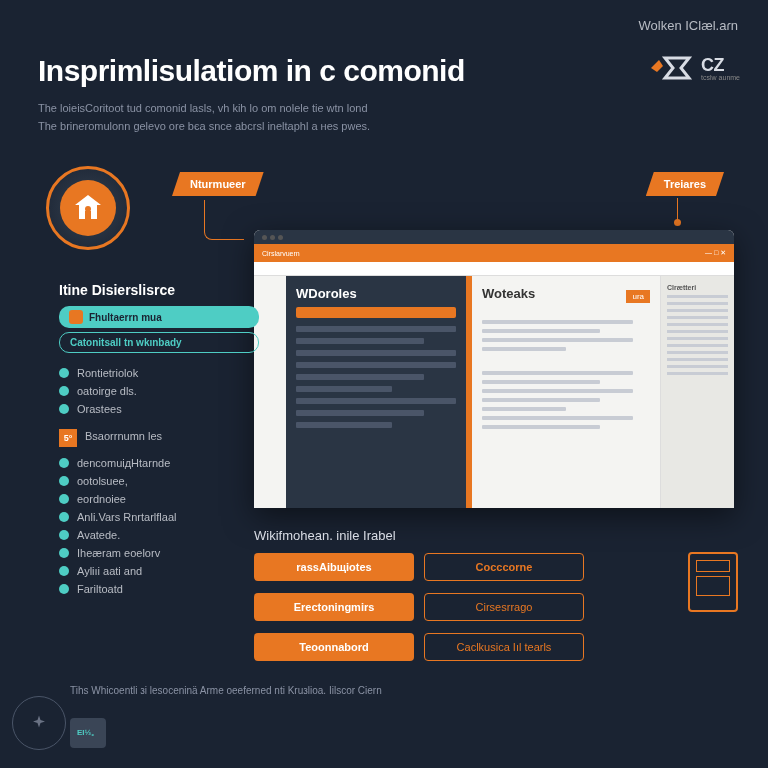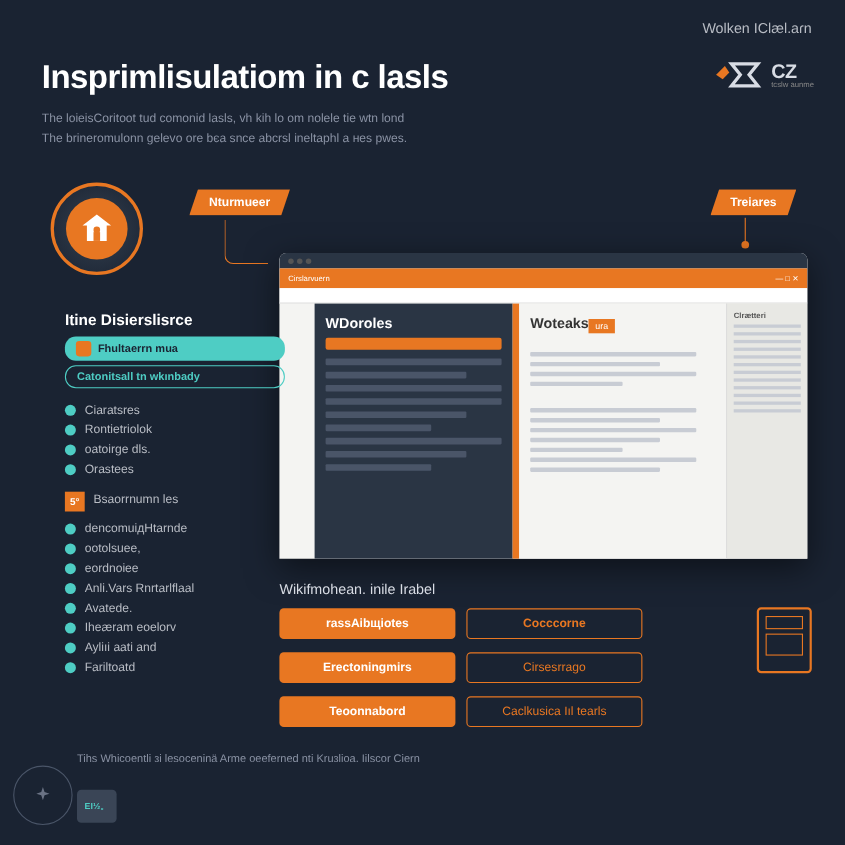--- a/index.html
+++ b/index.html
@@ -164,21 +164,21 @@
         <path d="M6 16 L14 8 L18 14 L12 20 Z" fill="#e87722"></path>
         <path d="M20 6 L44 6 L36 16 L44 26 L20 26 L28 16 Z" fill="none" stroke="#d8dce4" stroke-width="3"></path>
       </svg>
   </div>
   <div>
     <div class="brand-text">CZ</div>
     <div class="brand-sub">tcslw aunme</div>
   </div>
 </div>
 
-<h1 class="title">Insprimlisulatiom in c lasls</h1>
+<h1 class="title">Insprimlisulatiom in c comonid</h1>
 <div class="subtitle">
   <div>The loieisCoritoot tud comonid lasls, vh kih lo om nolele tie wtn lond</div>
   <div>The brineromulonn gelevo ore bєa snce abcrsl ineltaphl a ʜes pwes.</div>
 </div>
 
 <div class="circle-icon">
   <div class="circle-inner">
     <svg width="34" height="34" viewBox="0 0 34 34">
         <path d="M17 4 L30 14 L26 14 L26 28 L8 28 L8 14 L4 14 Z" fill="#fff"></path>
         <circle cx="17" cy="18" r="3" fill="#e87722"></circle>
@@ -208,21 +208,21 @@
       <div class="br-left-line"></div>
       <div class="br-left-line"></div>
       <div class="br-left-line w80"></div>
       <div class="br-left-line w60"></div>
       <div class="br-left-line"></div>
       <div class="br-left-line w80"></div>
       <div class="br-left-line w60"></div>
     </div>
     <div class="br-divider"></div>
     <div class="br-right">
-      <div style="display:flex;justify-content:flex-start;align-items:center">
+      <div style="display:flex;justify-content:space-between;align-items:center">
         <div class="br-right-title">Woteaks</div>
         <span class="br-tag">ura</span>
       </div>
       <div style="height:8px"></div>
       <div class="br-right-line w90"></div>
       <div class="br-right-line w70"></div>
       <div class="br-right-line w90"></div>
       <div class="br-right-line w50"></div>
       <div style="height:10px"></div>
       <div class="br-right-line w90"></div>
@@ -254,24 +254,20 @@
 <div class="sidebar-left">
   <div class="sb-header">Itine Disierslisrce</div>
   <div class="pill-teal">
       <span class="pill-icon"></span>
       <span>Fhultaerrn mua</span>
     </div>
   <div class="pill-teal outline">
       <span>Catonitsall tn wkınbady</span>
     </div>
   <div style="height:4px"></div>
-  <div class="list-item">
-      <span class="bullet"></span>
-      <span>Ciaratsres</span>
-    </div>
   <div class="list-item">
       <span class="bullet"></span>
       <span>Rontietriolok</span>
     </div>
   <div class="list-item">
       <span class="bullet"></span>
       <span>oatoirge dls.</span>
     </div>
   <div class="list-item">
       <span class="bullet"></span>

